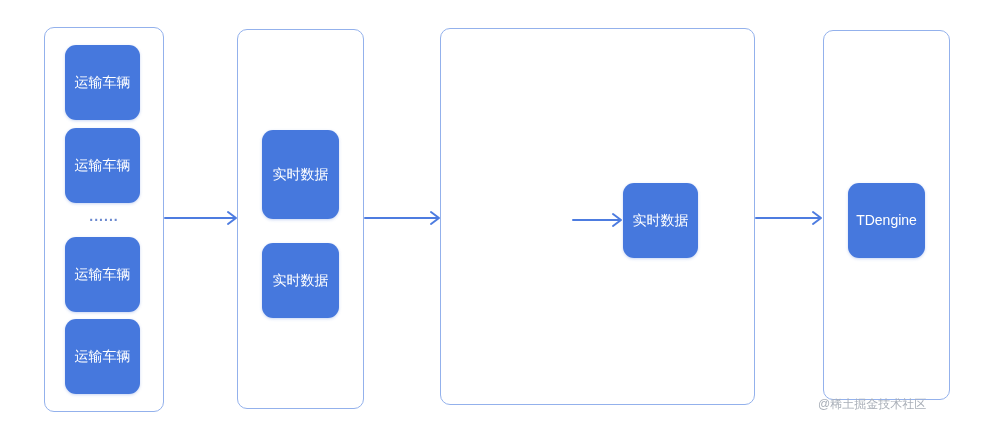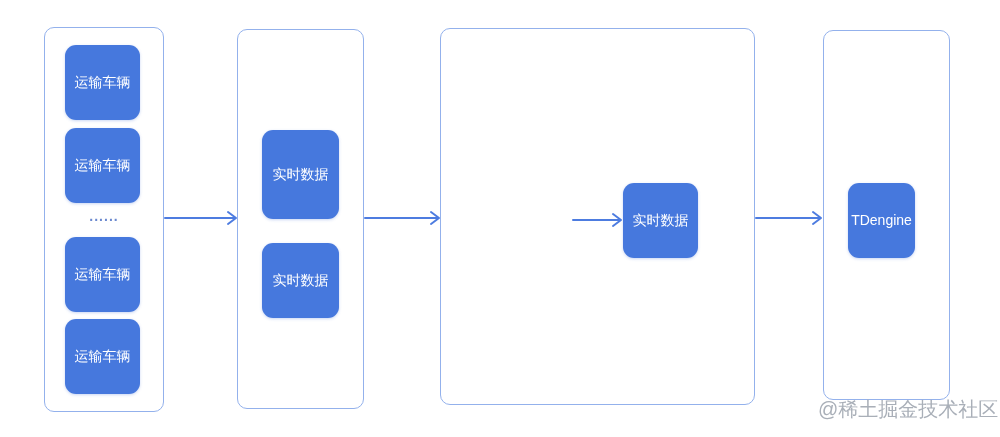--- a/index.html
+++ b/index.html
@@ -51,21 +51,21 @@
     white-space: nowrap;
   }
   .n-v1 { left: 65px;  top: 45px;  }
   .n-v2 { left: 65px;  top: 128px; }
   .n-v3 { left: 65px;  top: 237px; }
   .n-v4 { left: 65px;  top: 319px; }
   .n-rt  { left: 262px; top: 130px; width: 77px; height: 89px; }
   .n-off { left: 262px; top: 243px; width: 77px; height: 75px; }
   .n-ana { left: 497px; top: 183px; }
   .n-sto { left: 623px; top: 183px; }
-  .n-tde { left: 848px; top: 183px; width: 67px; }
+  .n-tde { left: 848px; top: 183px; width: 77px; }
 
   .ellipsis {
     position: absolute;
     left: 44px;
     top: 209px;
     width: 120px;
     text-align: center;
     font-size: 14px;
     font-weight: bold;
     letter-spacing: 1px;
@@ -83,21 +83,21 @@
   }
   .a1 { left: 164px; top: 210px; }
   .a2 { left: 364px; top: 210px; }
   .a3 { left: 755px; top: 210px; }
   .a4 { left: 572px; top: 212px; }
 
   .watermark {
     position: absolute;
     left: 818px;
     top: 396px;
-    font-size: 20px;
+    font-size: 12px;
     color: var(--watermark-color);
     white-space: nowrap;
   }
 </style>
 </head>
 <body>
 
 <div class="canvas">
 
   <div class="group g1"></div>

